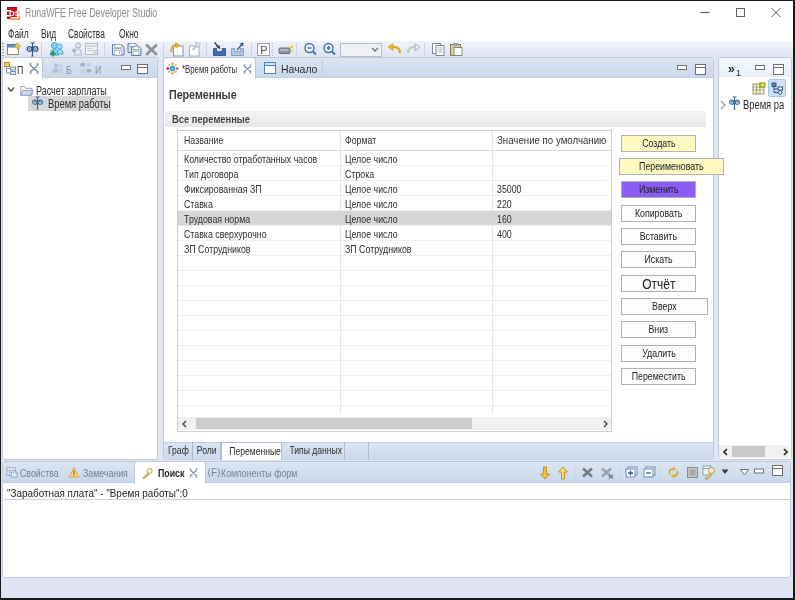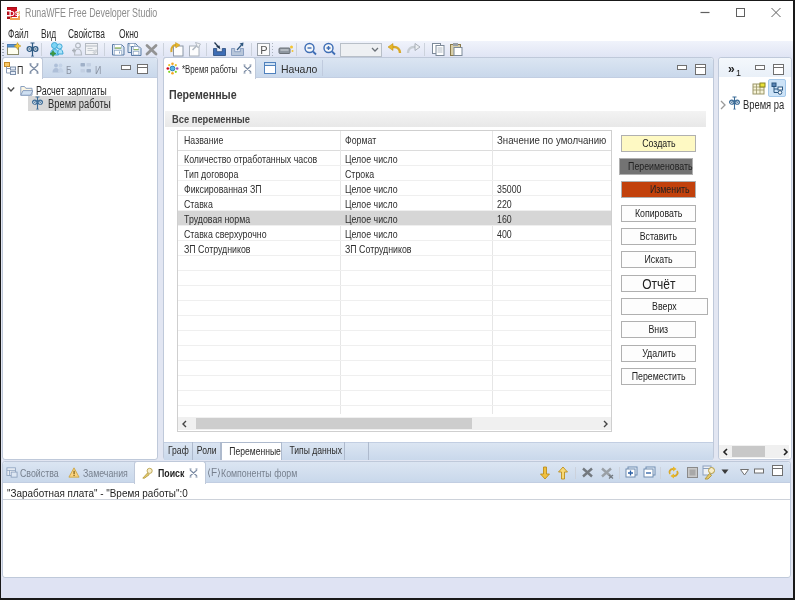--- a/index.html
+++ b/index.html
@@ -308,22 +308,22 @@
 <div class="abs" style="left:196px;top:418px;width:276px;height:11px;background:#cdcdcd"></div>
 <svg class="abs" style="left:181px;top:420px" width="7" height="8" viewBox="0 0 7 8">
       <path d="M5 1L2 4l3 3" stroke="#444" stroke-width="1.4" fill="none"></path>
     </svg>
 <svg class="abs" style="left:602px;top:420px" width="7" height="8" viewBox="0 0 7 8">
       <path d="M2 1l3 3-3 3" stroke="#444" stroke-width="1.4" fill="none"></path>
     </svg>
 
 <div class="abs" id="btns">
       <div class="abs" style="left:621px;top:135px;width:75px;height:17px;background:#fef9c3;border:1px solid #b0b0b0;font-size:11px;color:#222;text-align:center;line-height:15px"><span style="display:inline-block;transform:scaleX(0.8)">Создать</span></div>
-      <div class="abs" style="left:619px;top:158px;width:74px;height:17px;background:#737373;border:1px solid #b0b0b0;font-size:11px;color:#222;text-align:center;line-height:15px"><span style="display:inline-block;transform:scaleX(0.8)">Переименовать</span></div>
-      <div class="abs" style="left:621px;top:181px;width:75px;height:17px;background:#c2410c;border:1px solid #b0b0b0;font-size:11px;color:#222;text-align:right;line-height:15px"><span style="display:inline-block;transform:scaleX(0.8)">Изменить</span></div>
+      <div class="abs" style="left:619px;top:158px;width:105px;height:17px;background:#fef9c3;border:1px solid #b0b0b0;font-size:11px;color:#222;text-align:center;line-height:15px"><span style="display:inline-block;transform:scaleX(0.8)">Переименовать</span></div>
+      <div class="abs" style="left:621px;top:181px;width:75px;height:17px;background:#8b5cf6;border:1px solid #b0b0b0;font-size:11px;color:#222;text-align:center;line-height:15px"><span style="display:inline-block;transform:scaleX(0.8)">Изменить</span></div>
       <div class="abs" style="left:621px;top:205px;width:75px;height:17px;background:#fdfdfd;border:1px solid #b0b0b0;font-size:11px;color:#222;text-align:center;line-height:15px"><span style="display:inline-block;transform:scaleX(0.8)">Копировать</span></div>
       <div class="abs" style="left:621px;top:228px;width:75px;height:17px;background:#fdfdfd;border:1px solid #b0b0b0;font-size:11px;color:#222;text-align:center;line-height:15px"><span style="display:inline-block;transform:scaleX(0.8)">Вставить</span></div>
       <div class="abs" style="left:621px;top:251px;width:75px;height:17px;background:#fdfdfd;border:1px solid #b0b0b0;font-size:11px;color:#222;text-align:center;line-height:15px"><span style="display:inline-block;transform:scaleX(0.8)">Искать</span></div>
       <div class="abs" style="left:621px;top:275px;width:75px;height:17px;background:#fdfdfd;border:1px solid #b0b0b0;font-size:15px;color:#222;text-align:center;line-height:15px"><span style="display:inline-block;transform:scaleX(0.8)">Отчёт</span></div>
       <div class="abs" style="left:621px;top:298px;width:87px;height:17px;background:#fdfdfd;border:1px solid #b0b0b0;font-size:11px;color:#222;text-align:center;line-height:15px"><span style="display:inline-block;transform:scaleX(0.8)">Вверх</span></div>
       <div class="abs" style="left:621px;top:321px;width:75px;height:17px;background:#fdfdfd;border:1px solid #b0b0b0;font-size:11px;color:#222;text-align:center;line-height:15px"><span style="display:inline-block;transform:scaleX(0.8)">Вниз</span></div>
       <div class="abs" style="left:621px;top:345px;width:75px;height:17px;background:#fdfdfd;border:1px solid #b0b0b0;font-size:11px;color:#222;text-align:center;line-height:15px"><span style="display:inline-block;transform:scaleX(0.8)">Удалить</span></div>
       <div class="abs" style="left:621px;top:368px;width:75px;height:17px;background:#fdfdfd;border:1px solid #b0b0b0;font-size:11px;color:#222;text-align:center;line-height:15px"><span style="display:inline-block;transform:scaleX(0.8)">Переместить</span></div>
     </div>
 

